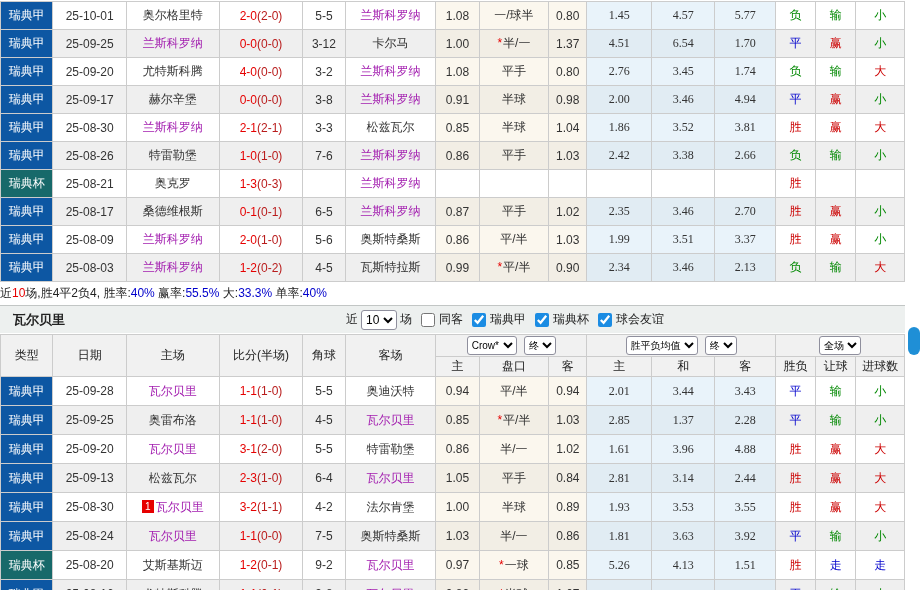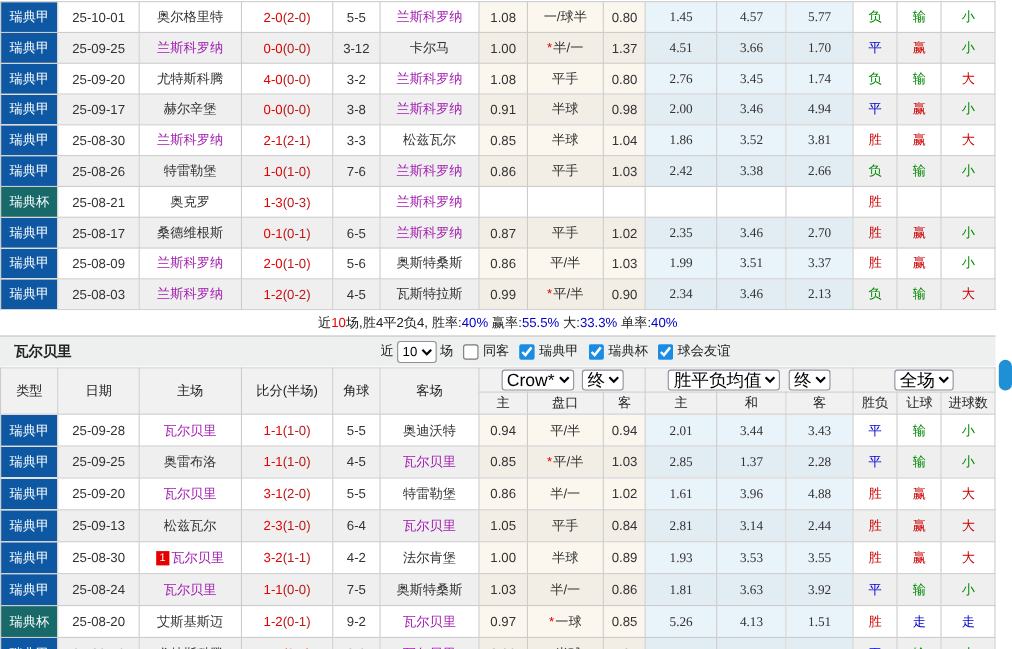--- a/index.html
+++ b/index.html
@@ -20,33 +20,33 @@
   td.lg-teal{background:#17696a !important;}
   .g{color:#a21caf;}
   .team{cursor:pointer;}
   .score-main{color:#e60000;}
   .score-half{color:#b91c1c;}
   .star{color:#e60000;margin-right:1px;}
   .c-red{color:#cc0000;}
   .c-green{color:#008800;}
   .c-blue{color:#0000cc;}
   .badge1{display:inline-block;width:12px;height:13px;line-height:13px;background:#e60000;color:#fff;font-size:10px;margin-right:2px;vertical-align:1px;}
-  .summary{width:905px;height:23px;line-height:23px;text-align:center;background:#fff;}
+  .summary{width:905px;height:23px;line-height:23px;text-align:left;background:#fff;}
   .seg-k{color:#222;}
   .seg-r{color:#e60000;}
   .seg-b{color:#0000cc;}
   .section-bar{position:relative;width:905px;height:27px;background:#edf0ef;border-top:1px solid #c2c6c5;display:flex;align-items:center;}
   .section-title{font-weight:bold;font-size:13px;color:#222;margin-left:13px;}
   .filters{position:absolute;left:346px;top:0;height:27px;display:flex;align-items:center;gap:3px;color:#222;}
   .filters select{height:20px;font-size:12px;border:1px solid #8f8f9d;border-radius:3px;background:#fff;}
   .filters input[type=checkbox]{width:14px;height:14px;accent-color:#1b8ce3;margin:0 1px 0 6px;}
   .t2 thead th{background:#f1f1f1;font-weight:normal;color:#222;}
   .t2 thead tr.hrow1 th{height:21px;}
   .t2 thead tr.hrow2 th{height:19px;}
-  th.ctrl select{height:19px;font-size:16px;border:1px solid #8f8f9d;border-radius:3px;background:#fff;margin:0 2px;}
+  th.ctrl select{height:19px;font-size:10px;border:1px solid #8f8f9d;border-radius:3px;background:#fff;margin:0 2px;}
   .scroll-thumb{position:absolute;right:0;top:327px;width:12px;height:28px;background:#1f8fd6;border-radius:7px;}
 </style>
 </head>
 <body>
 
 <div class="page">
 
   <table class="grid t1">
     <colgroup>
       <col style="width:52px">
@@ -87,21 +87,21 @@
           <td class="lg lg-blue">瑞典甲</td>
           <td>25-09-25</td>
           <td class="team"><span class="g">兰斯科罗纳</span></td>
           <td><span class="score-main">0-0</span><span class="score-half">(0-0)</span></td>
           <td>3-12</td>
           <td class="team"><span>卡尔马</span></td>
           <td class="asian">1.00</td>
           <td class="asian"><span class="star">*</span><span>半/一</span></td>
           <td class="asian">1.37</td>
           <td class="euro">4.51</td>
-          <td class="euro">3.66</td>
+          <td class="euro">6.54</td>
           <td class="euro">1.70</td>
           <td class="c-blue">平</td>
           <td class="c-red">赢</td>
           <td class="c-green">小</td>
         </tr>
         <tr class="even">
           <td class="lg lg-blue">瑞典甲</td>
           <td>25-09-20</td>
           <td class="team"><span>尤特斯科腾</span></td>
           <td><span class="score-main">4-0</span><span class="score-half">(0-0)</span></td>

